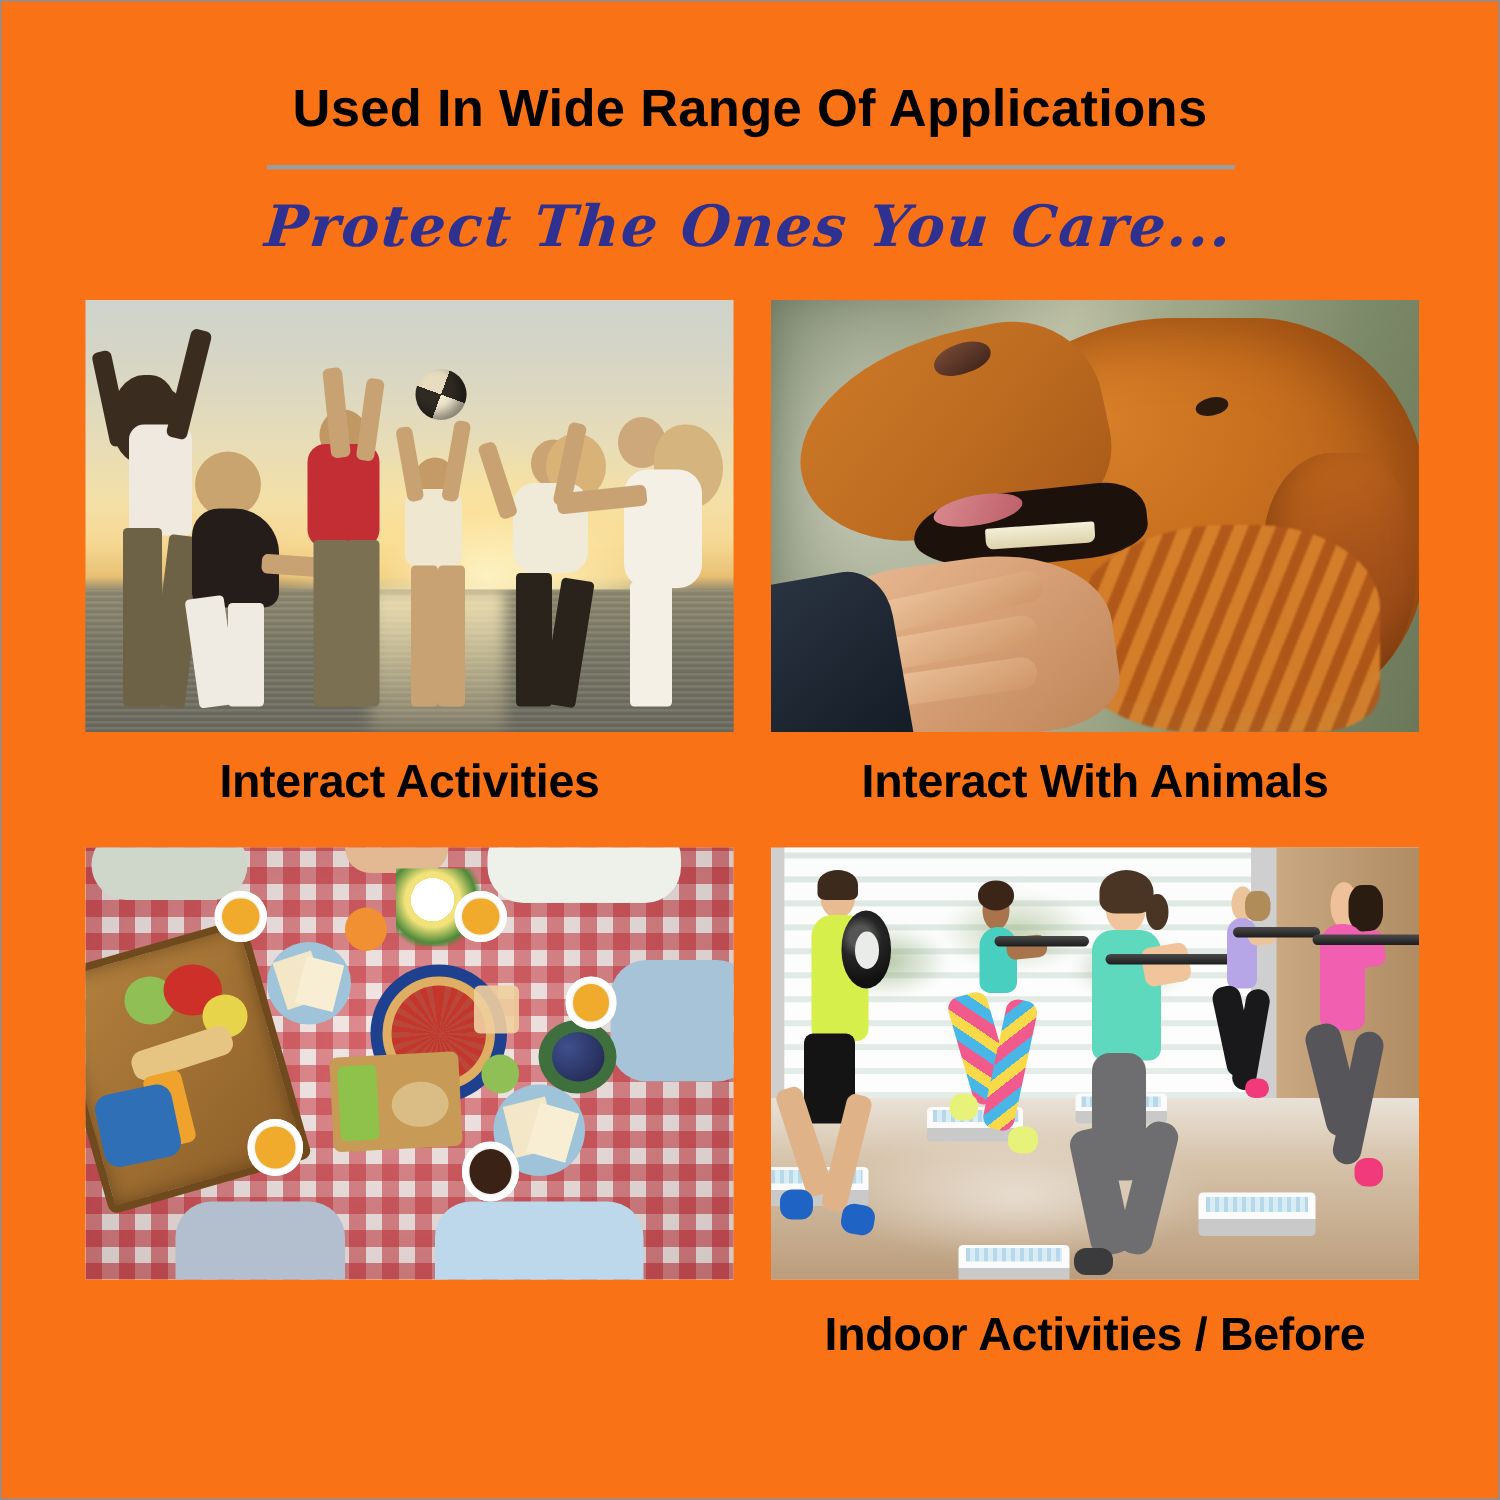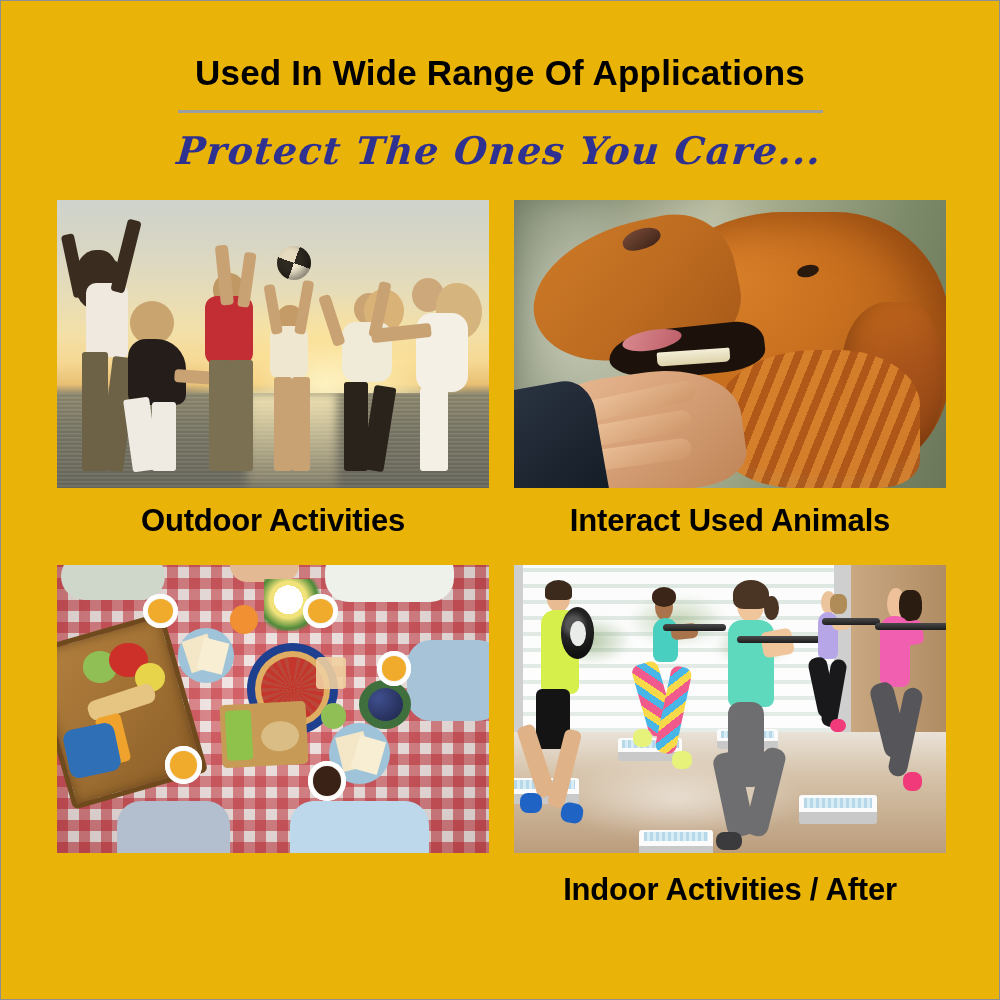--- a/index.html
+++ b/index.html
@@ -7,21 +7,21 @@
     padding: 0;
     background: #ffffff;
   }
   body {
     font-family: "Liberation Sans", sans-serif;
   }
   #page {
     position: relative;
     width: 1000px;
     height: 1000px;
-    background: #eab308;
+    background: #f97316;
     border: 1px solid #8c8f93;
     box-sizing: border-box;
     overflow: hidden;
   }
 
   
   .header {
     position: absolute;
     left: 0;
     top: 0;
@@ -364,21 +364,21 @@
           </div>
 
           <div class="fig" style="left:77%; width:104px; height:76%;">
             <div class="sil head" style="left:22px; top:12%; width:32px; height:34px; background:#cda87a;"></div>
             <div class="sil" style="left:46px; top:14%; width:46px; height:56px; border-radius:45% 55% 50% 45%; background:#d6b47d;"></div>
             <div class="sil torso" style="left:26px; top:28%; width:52px; height:36%; background:#f5f0e6; border-radius:16px;"></div>
             <div class="sil arm" style="left:-18px; top:34%; width:60px; height:14px; background:#c9a273; transform:rotate(-6deg);"></div>
             <div class="sil leg" style="left:30px; top:62%; width:28px; height:38%; background:#f5f0e6;"></div>
           </div>
         </div>
-        <div class="caption">Outdoor Activities</div>
+        <div class="caption">Interact Activities</div>
       </div>
 
       <div class="cell">
         <div class="photo p2">
           <div class="bg-blur"></div>
           <div class="dog-head">
             <div class="dog-ear"></div>
             <div class="dog-eye"></div>
           </div>
           <div class="dog-muzzle"></div>
@@ -387,21 +387,21 @@
           <div class="dog-tongue"></div>
           <div class="dog-teeth"></div>
           <div class="dog-ruff"></div>
           <div class="hand">
             <div class="fng" style="left:18%; top:14%; transform:rotate(-4deg);"></div>
             <div class="fng" style="left:14%; top:36%; transform:rotate(-2deg);"></div>
             <div class="fng" style="left:12%; top:58%;"></div>
           </div>
           <div class="sleeve"></div>
         </div>
-        <div class="caption">Interact Used Animals</div>
+        <div class="caption">Interact With Animals</div>
       </div>
     </div>
 
     <div class="row row2">
 
       <div class="cell">
         <div class="photo p3">
           <div class="blanket-shade"></div>
 
           <div class="torso-clothes" style="left:1%; top:-4%; width:24%; height:16%; background:#cfd7cb;"></div>
@@ -540,17 +540,17 @@
             <div class="g-head" style="left:22%; top:0%; width:21%; height:13%; background:#eec19a;"></div>
             <div style="position:absolute; left:36%; top:1%; width:26%; height:13%; background:#2b1c12; border-radius:40%;"></div>
             <div class="g-body" style="left:14%; top:12%; width:34%; height:30%; background:#f05fb0;"></div>
             <div class="g-arm" style="left:36%; top:14%; width:28%; height:10%; background:#f05fb0; transform:rotate(-8deg);"></div>
             <div class="g-leg" style="left:10%; top:40%; width:28%; height:32%; background:#55555a; border-radius:10px; transform:rotate(-14deg);"></div>
             <div class="g-leg" style="left:32%; top:42%; width:22%; height:38%; background:#55555a; border-radius:10px; transform:rotate(12deg);"></div>
             <div style="position:absolute; left:40%; top:78%; width:22%; height:8%; background:#f03a7a; border-radius:8px;"></div>
             <div class="bar" style="left:8%; top:15%; width:86%;"></div>
           </div>
         </div>
-        <div class="caption">Indoor Activities / After</div>
+        <div class="caption">Indoor Activities / Before</div>
       </div>
     </div>
   </div>
 </div>
 
 </body></html>

